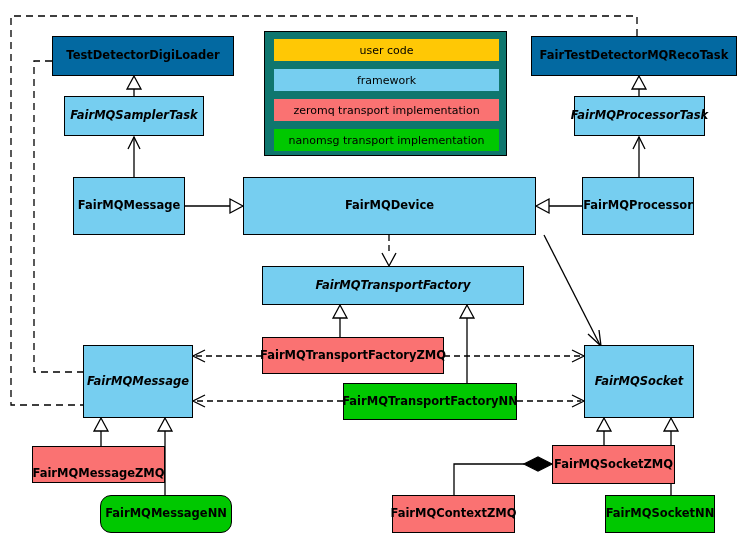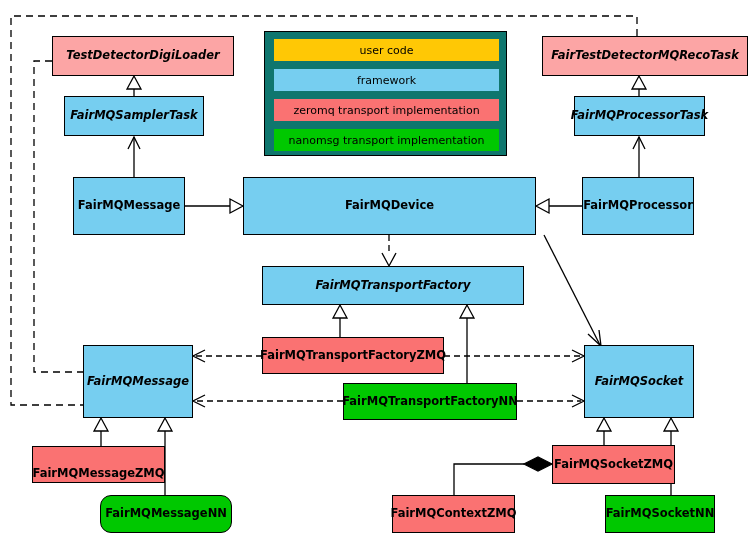--- a/index.html
+++ b/index.html
@@ -3,21 +3,21 @@
 <meta charset="utf-8">
 <style>
   html,body{margin:0;padding:0;background:#ffffff;}
   #stage{position:relative;width:748px;height:549px;overflow:hidden;
          font-family:"DejaVu Sans","Liberation Sans",sans-serif;background:#fff;}
   #wires{position:absolute;left:0;top:0;width:748px;height:549px;}
   .node{position:absolute;box-sizing:border-box;border:1px solid #000;
         display:flex;align-items:center;justify-content:center;text-align:center;
         font-size:11.5px;font-weight:bold;color:#000;line-height:1.15;padding:2px 4px;}
   .node.abstract{font-style:italic;}
-  .c-user{background:#fca5a5;font-style:italic;}
+  .c-user{background:#0369a1;}
   .c-framework{background:#76CEF0;}
   .c-zmq{background:#FA7272;}
   .c-nn{background:#00C800;}
   #legend{position:absolute;box-sizing:border-box;border:1px solid #000;background:#0f766e;}
   .legend-row{position:absolute;left:9px;display:flex;align-items:center;
               justify-content:center;font-size:11px;color:#000;font-weight:normal;}
 </style>
 </head>
 <body>
 
@@ -138,21 +138,21 @@
     </div>
     <div class="legend-row" style="top:97px;width:225px;height:22px;background:#00C800;">
       <span>nanomsg transport implementation</span>
     </div>
   </div>
 
   <div class="node c-user" style="left:52px;top:36px;width:182px;height:40px;">
     <span>TestDetectorDigiLoader</span>
     </div>
 
-  <div class="node c-user" style="left:542px;top:36px;width:206px;height:40px;">
+  <div class="node c-user" style="left:531px;top:36px;width:206px;height:40px;">
     <span>FairTestDetectorMQRecoTask</span>
     </div>
 
   <div class="node c-framework abstract" style="left:64px;top:96px;width:140px;height:40px;">
     <span>FairMQSamplerTask</span>
     </div>
 
   <div class="node c-framework abstract" style="left:574px;top:96px;width:131px;height:40px;">
     <span>FairMQProcessorTask</span>
     </div>

